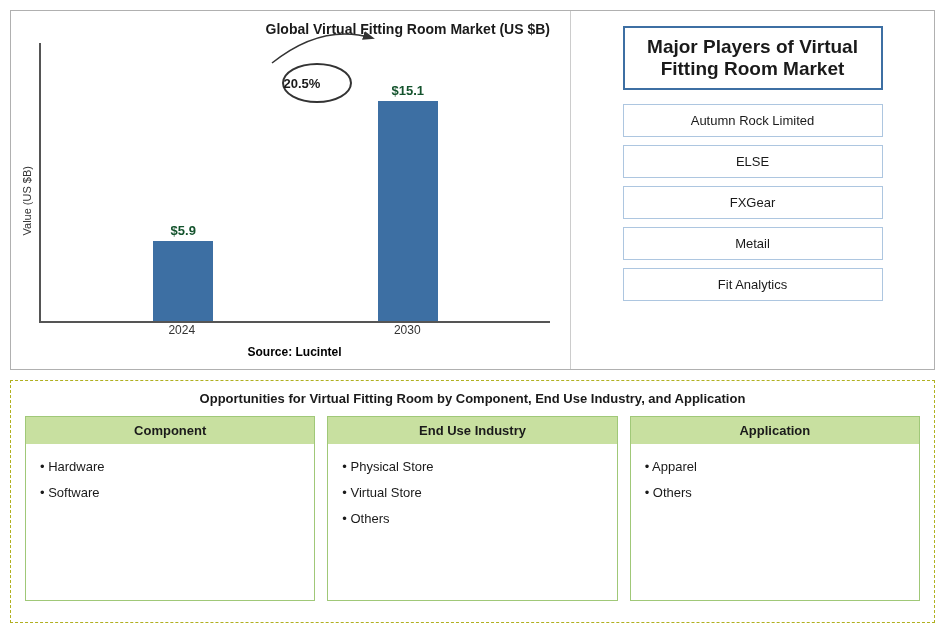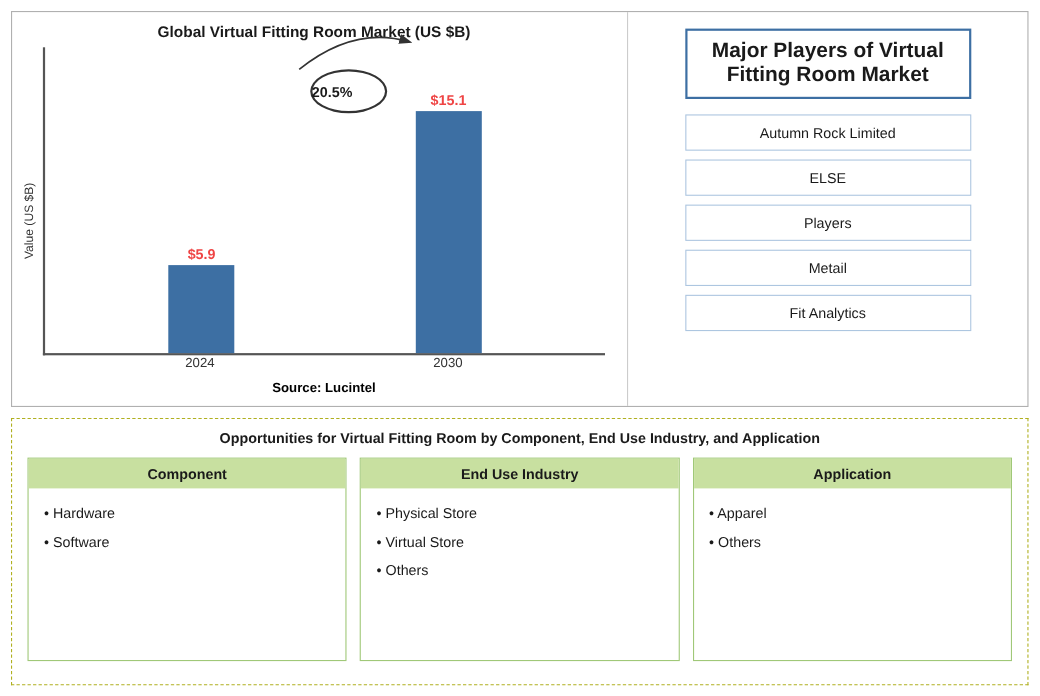--- a/index.html
+++ b/index.html
@@ -28,21 +28,21 @@
     }
     
     .chart-section {
       flex: 0 0 560px;
       border-right: 1.5px solid #ccc;
       padding: 10px 20px 10px 10px;
       display: flex;
       flex-direction: column;
     }
     .chart-title {
-      text-align: center;
+      text-align: right;
       font-weight: bold;
       font-size: 14px;
       color: #1a1a1a;
       margin-bottom: 6px;
     }
     .chart-area {
       display: flex;
       flex-direction: row;
       flex: 1;
       align-items: flex-end;
@@ -75,21 +75,21 @@
     }
     .bar-group {
       display: flex;
       flex-direction: column;
       align-items: center;
       position: relative;
     }
     .bar-value {
       font-weight: bold;
       font-size: 13px;
-      color: #ef4444;
+      color: #14532d;
       margin-bottom: 3px;
     }
     .bar {
       background: #3d6fa3;
       width: 60px;
     }
     
     .cagr-annotation {
       position: absolute;
       top: 20px;
@@ -248,21 +248,21 @@
           </div>
           <div class="source-label">Source: Lucintel</div>
         </div>
       </div>
     </div>
 
     <div class="players-section">
       <div class="players-title">Major Players of Virtual Fitting Room Market</div>
       <div class="player-item">Autumn Rock Limited</div>
       <div class="player-item">ELSE</div>
-      <div class="player-item">Players</div>
+      <div class="player-item">FXGear</div>
       <div class="player-item">Metail</div>
       <div class="player-item">Fit Analytics</div>
     </div>
   </div>
 
   <div class="bottom-section">
     <div class="opp-title">Opportunities for Virtual Fitting Room by Component, End Use Industry, and Application</div>
     <div class="opp-columns">
 
       <div class="opp-col">

